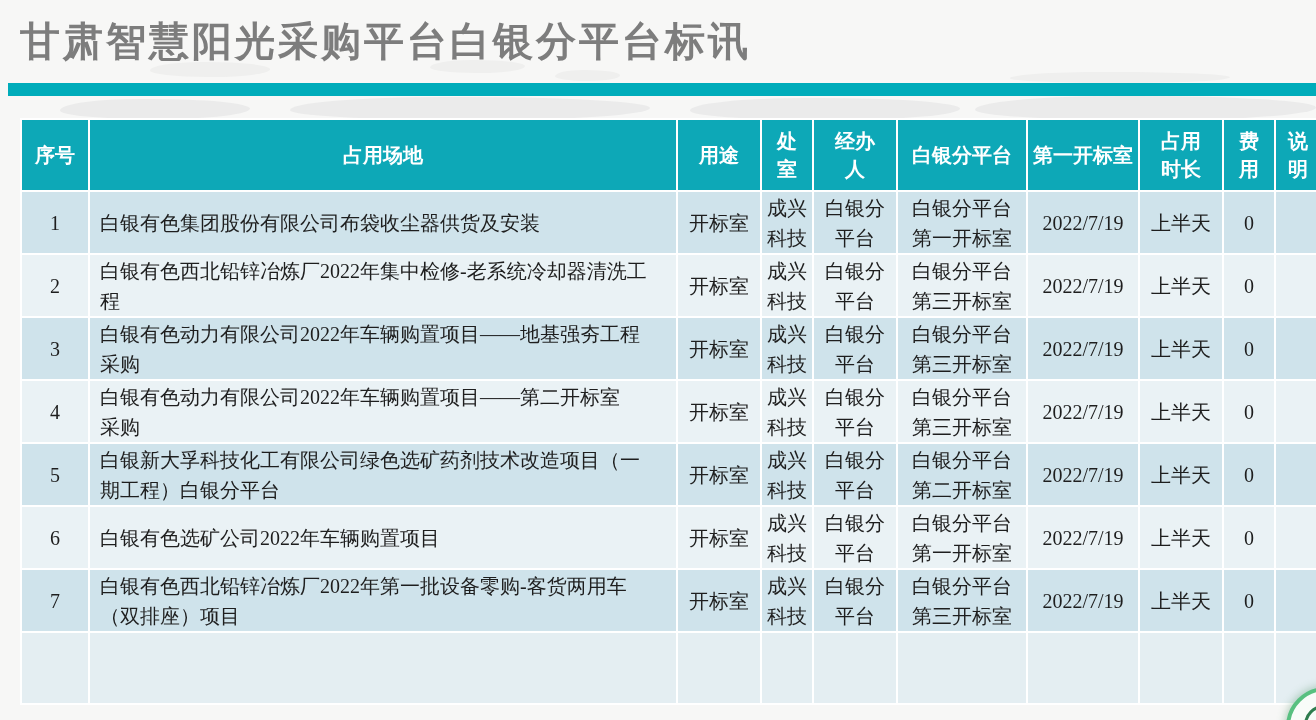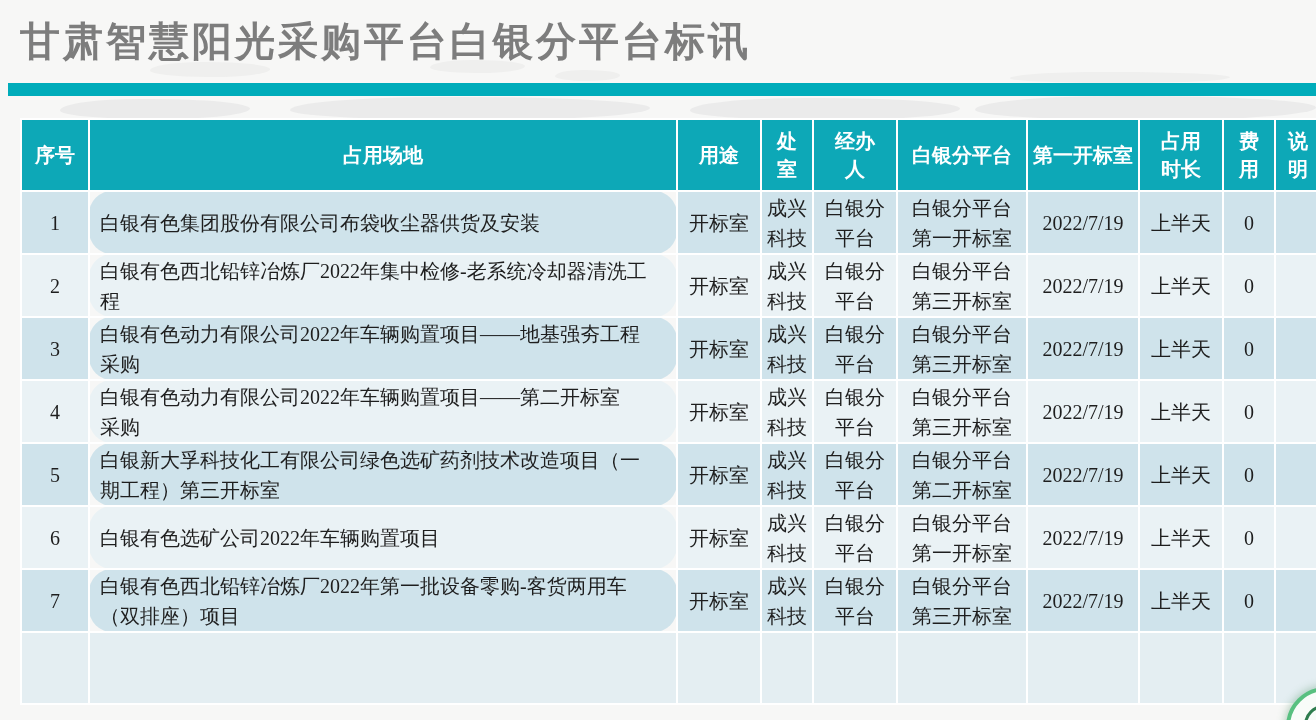--- a/index.html
+++ b/index.html
@@ -65,21 +65,21 @@
   }
   .bid-table tbody td {
     font-size: 20px;
     color: #1e1e1e;
     height: 61px;
     line-height: 1.5;
   }
   .bid-table tr.odd  td { background: #cfe3eb; }
   .bid-table tr.even td { background: #eaf2f5; }
   .bid-table tr.filler td { background: #e4eef2; height: 70px; }
-  .bid-table td.col-name { text-align: left; padding: 0 24px 0 10px; border-radius: 23px; }
+  .bid-table td.col-name { text-align: left; padding: 0 24px 0 10px; }
   .bid-table td.col-period { white-space: nowrap; }
 
   .floating-widget {
     position: absolute;
     left: 1286px; top: 687px;
     width: 72px; height: 72px;
     border-radius: 50%;
     background: #f8fcf9;
     border: 4px solid #58c080;
     box-shadow: -1px -1px 9px rgba(90, 150, 110, 0.45);
@@ -203,21 +203,21 @@
         <td class="col-venue">白银分平台
 第三开标室</td>
         <td class="col-period">2022/7/19</td>
         <td class="col-duration">上半天</td>
         <td class="col-fee">0</td>
         <td class="col-note"></td>
       </tr>
       <tr class="odd">
         <td class="col-num">5</td>
         <td class="col-name">白银新大孚科技化工有限公司绿色选矿药剂技术改造项目（一
-期工程）第三开标室</td>
+期工程）白银分平台</td>
         <td class="col-purpose">开标室</td>
         <td class="col-dept">成兴
 科技</td>
         <td class="col-handler">白银分
 平台</td>
         <td class="col-venue">白银分平台
 第二开标室</td>
         <td class="col-period">2022/7/19</td>
         <td class="col-duration">上半天</td>
         <td class="col-fee">0</td>

